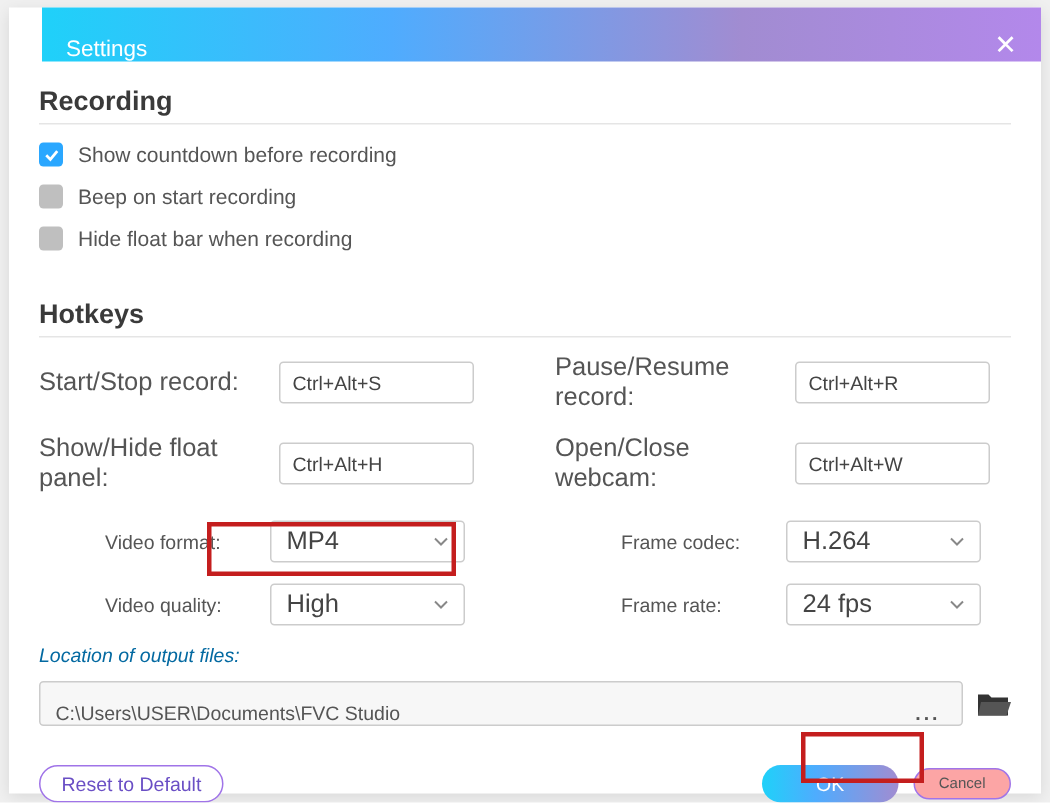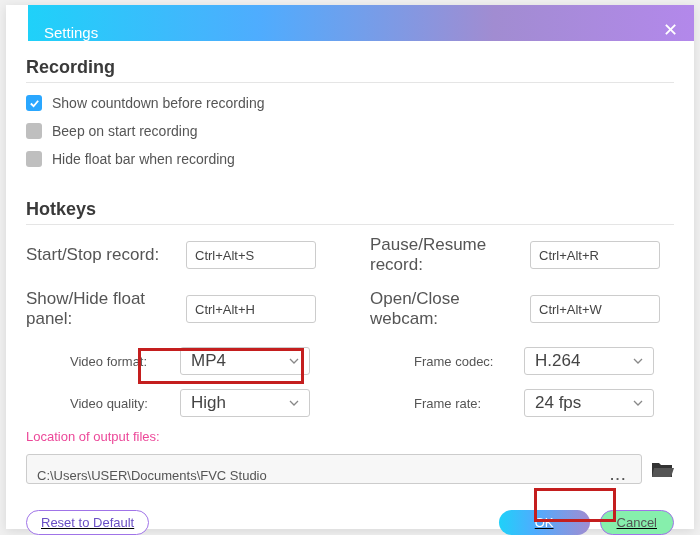--- a/index.html
+++ b/index.html
@@ -23,26 +23,26 @@
 .output-grid { display: grid; grid-template-columns: 1fr 1fr; column-gap: 40px; row-gap: 14px; margin-top: 10px; }
 .output-cell { display: flex; align-items: center; margin-left: 44px; }
 .output-label { font-size: 13px; color: #555; width: 110px; }
 .dropdown { border: 1px solid #ccc; border-radius: 3px; height: 28px; width: 130px; padding: 0 10px; font-size: 17px; color: #444; display: flex; align-items: center; justify-content: space-between; background: #fff; }
 .chevron { width: 10px; height: 10px; }
 .red-box { border: 3px solid #c41e1e; position: absolute; pointer-events: none; }
 .path-row { display: flex; align-items: center; margin-top: 10px; gap: 8px; }
 .path-input { flex: 1; border: 1px solid #ccc; border-radius: 3px; height: 30px; padding: 0 10px; font-size: 13px; color: #555; background: #f7f7f7; display: flex; align-items: flex-end; justify-content: space-between; }
 .path-dots { font-weight: bold; letter-spacing: 2px; padding-right: 4px; }
 .folder-icon { width: 24px; height: 20px; }
-.footer { display: flex; justify-content: space-between; padding: 14px 20px 0 20px; text-decoration: underline; }
+.footer { display: flex; justify-content: space-between; padding: 14px 20px 0 20px; }
 .reset-btn { border: 1.5px solid #a074e8; color: #6a4fc5; background: #fff; border-radius: 14px; padding: 4px 14px; font-size: 13px; cursor: pointer; }
 .right-btns { display: flex; gap: 10px; align-items: center; }
 .ok-btn { border: none; color: #fff; background: linear-gradient(90deg, #1fd1f9 0%, #4facfe 40%, #a18cd1 100%); border-radius: 14px; padding: 5px 36px; font-size: 13px; cursor: pointer; }
-.cancel-btn { border: 1.5px solid #a074e8; color: #555; background: #86efac; border-radius: 14px; padding: 4px 16px; font-size: 13px; cursor: pointer; }
-.loc-label { font-size: 13px; color: #ec4899; margin-top: 12px; }
+.cancel-btn { border: 1.5px solid #a074e8; color: #555; background: #fca5a5; border-radius: 14px; padding: 4px 16px; font-size: 10px; cursor: pointer; }
+.loc-label { font-size: 13px; color: #0369a1; margin-top: 12px; font-style: italic; }
 </style>
 </head>
 <body>
 
 <div class="window">
 
   <div class="titlebar">
     <span>Settings</span>
     <span class="close-x">✕</span>
   </div>

